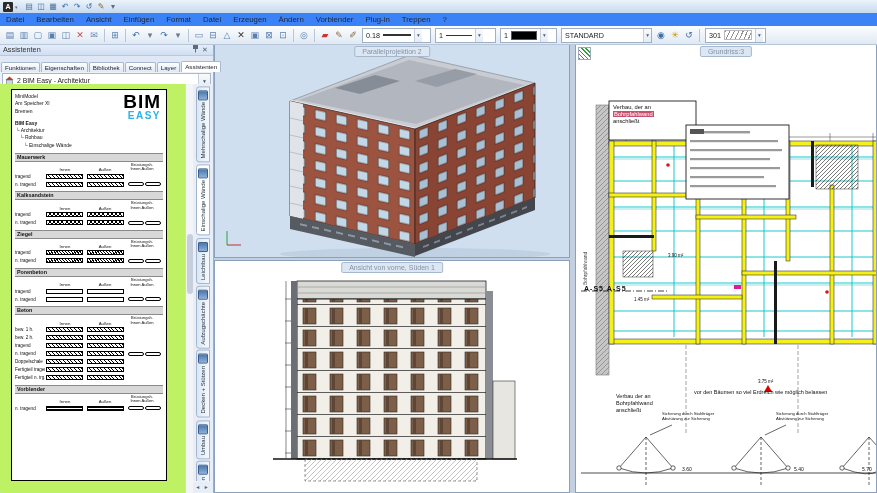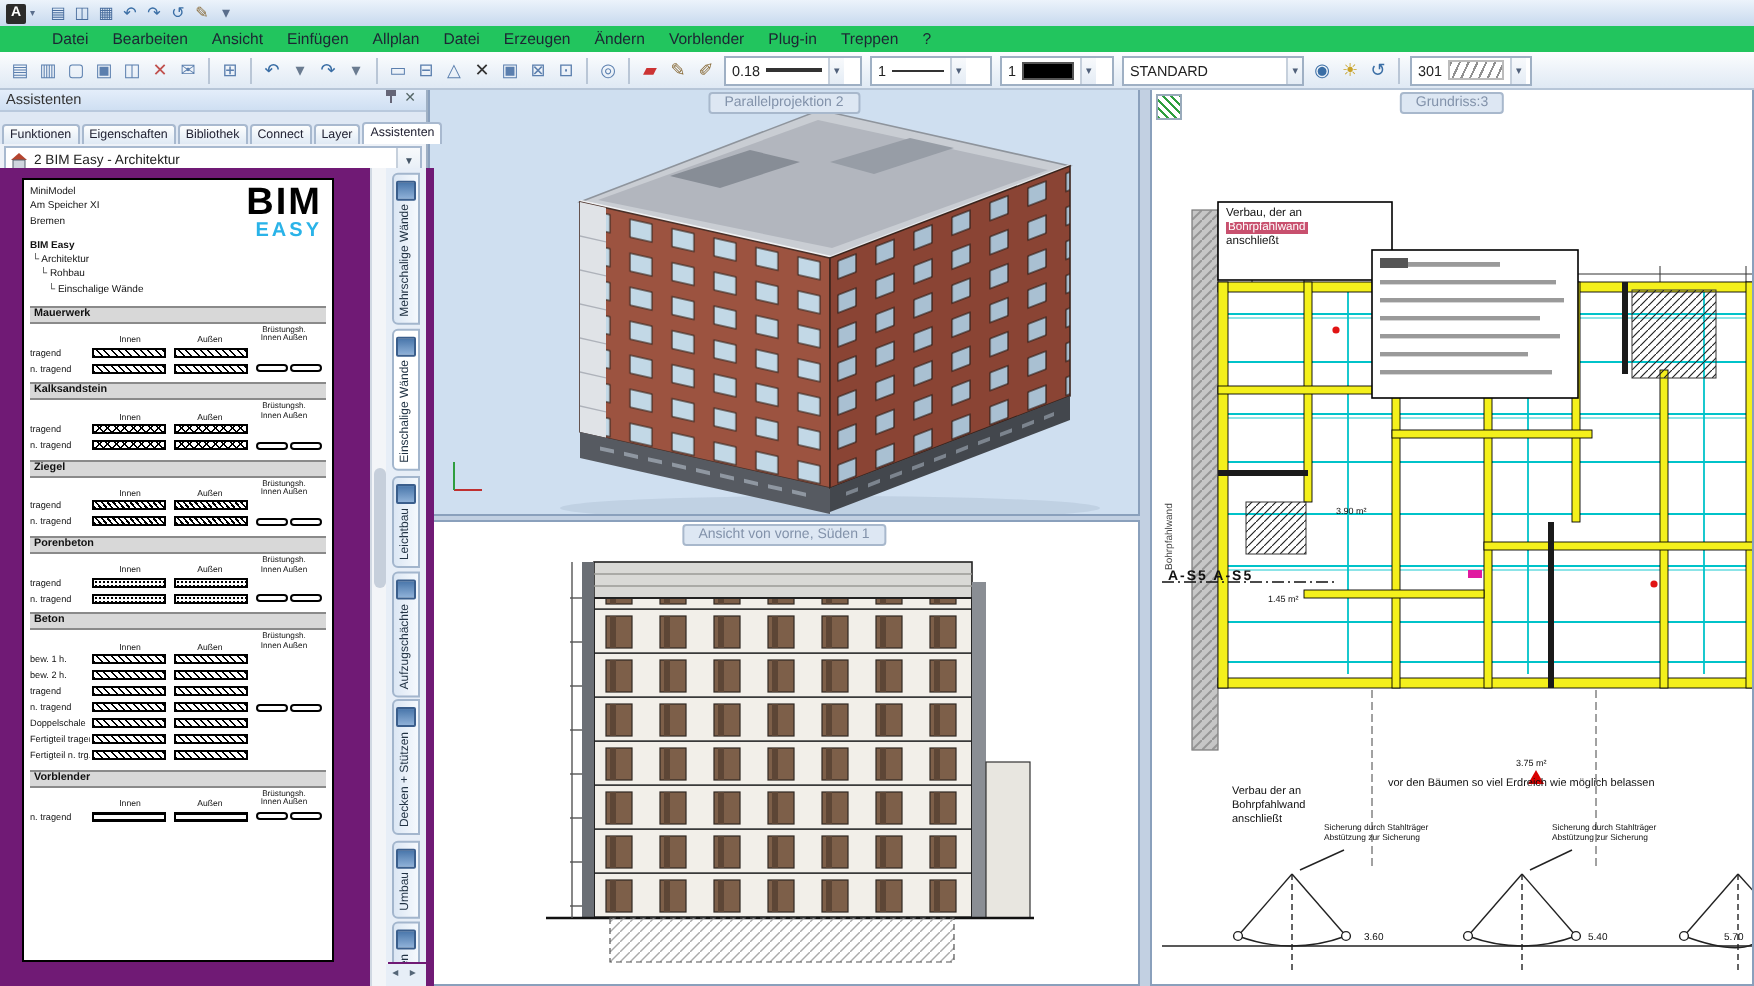--- a/index.html
+++ b/index.html
@@ -12,22 +12,22 @@
     display:flex;align-items:center;padding:0 3px;gap:2px;z-index:30}
   .logo{width:10px;height:10px;background:#2b2b2b;color:#fff;font-size:7px;font-weight:bold;
     display:flex;align-items:center;justify-content:center;border-radius:1px}
   .tcaret{font-size:5px;color:#5a6e8c}
   .quick{display:flex;align-items:center;gap:1px;margin-left:4px}
   .qi{width:11px;text-align:center;font-size:8px;line-height:11px}
   .title{position:absolute;left:50%;top:0;transform:translateX(-50%);line-height:13px;
     white-space:nowrap;color:#6c7f9b;font-size:7.3px}
 
   
-  .menubar{position:absolute;top:13px;left:0;right:0;height:13px;background:#22c55e;
-    display:flex;align-items:flex-start;padding-left:20px;border-bottom:1px solid #dde6f1;z-index:30}
+  .menubar{position:absolute;top:13px;left:0;right:0;height:13px;background:#3b82f6;
+    display:flex;align-items:flex-start;padding-left:0;border-bottom:1px solid #dde6f1;z-index:30}
   .menu-item{padding:0 6px;font-size:7.8px;color:#1d2533;line-height:13px}
 
   
   .toolbar{position:absolute;top:26px;left:0;right:0;height:18px;
     background:linear-gradient(#fcfdfe,#dfe9f4);border-bottom:1px solid #b7c6d8;
     display:flex;align-items:center;padding-left:3px;z-index:30}
   .ti{width:13px;height:13px;display:flex;align-items:center;justify-content:center;
     font-size:9px;margin:0 .5px;border-radius:2px}
   .tsep{width:1px;height:13px;background:#b9c6d6;margin:0 3px}
   .tfield{height:13px;background:#fff;border:1px solid #9fb0c4;display:flex;align-items:center;
@@ -51,21 +51,21 @@
   .p-ico{width:10px;text-align:center;color:#566;font-size:7px;line-height:10px}
   .p-tabs{height:14px;display:flex;align-items:flex-end;padding:2px 1px 0;gap:1px;background:#dfe8f4}
   .p-tab{font-size:6.2px;color:#223;background:linear-gradient(#fdfefe,#dfe9f4);
     border:1px solid #a8b9cf;border-bottom:none;border-radius:2px 2px 0 0;padding:1px 3px;white-space:nowrap}
   .p-tab.active{background:#fff;padding-bottom:2px}
   .p-select{height:13px;margin:1px 2px;background:#fff;border:1px solid #a8b9cf;
     display:flex;align-items:center;font-size:6.8px;gap:3px;padding:0 0 0 2px}
   .p-select .dd{margin-left:auto;width:11px;height:100%;border-left:1px solid #c6d0dc;
     display:flex;align-items:center;justify-content:center;color:#456;font-size:5px;
     background:linear-gradient(#f8fafc,#e4ecf5)}
-  .p-body{position:absolute;top:40px;left:0;width:217px;bottom:0;background:#701a75;overflow:hidden}
+  .p-body{position:absolute;top:40px;left:0;width:185px;bottom:0;background:#bef264;overflow:hidden}
 
   
   .sheet{position:absolute;left:11px;top:5px;width:156px;height:392px;background:#fff;
     border:1px solid #000;padding:3px;box-sizing:border-box}
   .sheet-head{display:flex;margin-bottom:4px}
   .proj{flex:1;font-size:5px;line-height:1.45;color:#111}
   .proj .gap{height:5px}
   .tline::before{content:"└ ";color:#333}
   .t1{margin-left:1px}.t2{margin-left:5px}.t3{margin-left:9px}
   .bim-logo{text-align:right;padding-right:2px}
@@ -143,21 +143,21 @@
         <span class="qi" style="color: rgb(138, 109, 59);">✎</span>
         <span class="qi" style="color: rgb(90, 110, 140);">▾</span>
       </div>
   </div>
 
   <div class="menubar">
       <div class="menu-item">Datei</div>
       <div class="menu-item">Bearbeiten</div>
       <div class="menu-item">Ansicht</div>
       <div class="menu-item">Einfügen</div>
-      <div class="menu-item">Allplan</div>
+      <div class="menu-item">Format</div>
       <div class="menu-item">Datei</div>
       <div class="menu-item">Erzeugen</div>
       <div class="menu-item">Ändern</div>
       <div class="menu-item">Vorblender</div>
       <div class="menu-item">Plug-in</div>
       <div class="menu-item">Treppen</div>
       <div class="menu-item">?</div>
     </div>
 
   <div class="toolbar">

